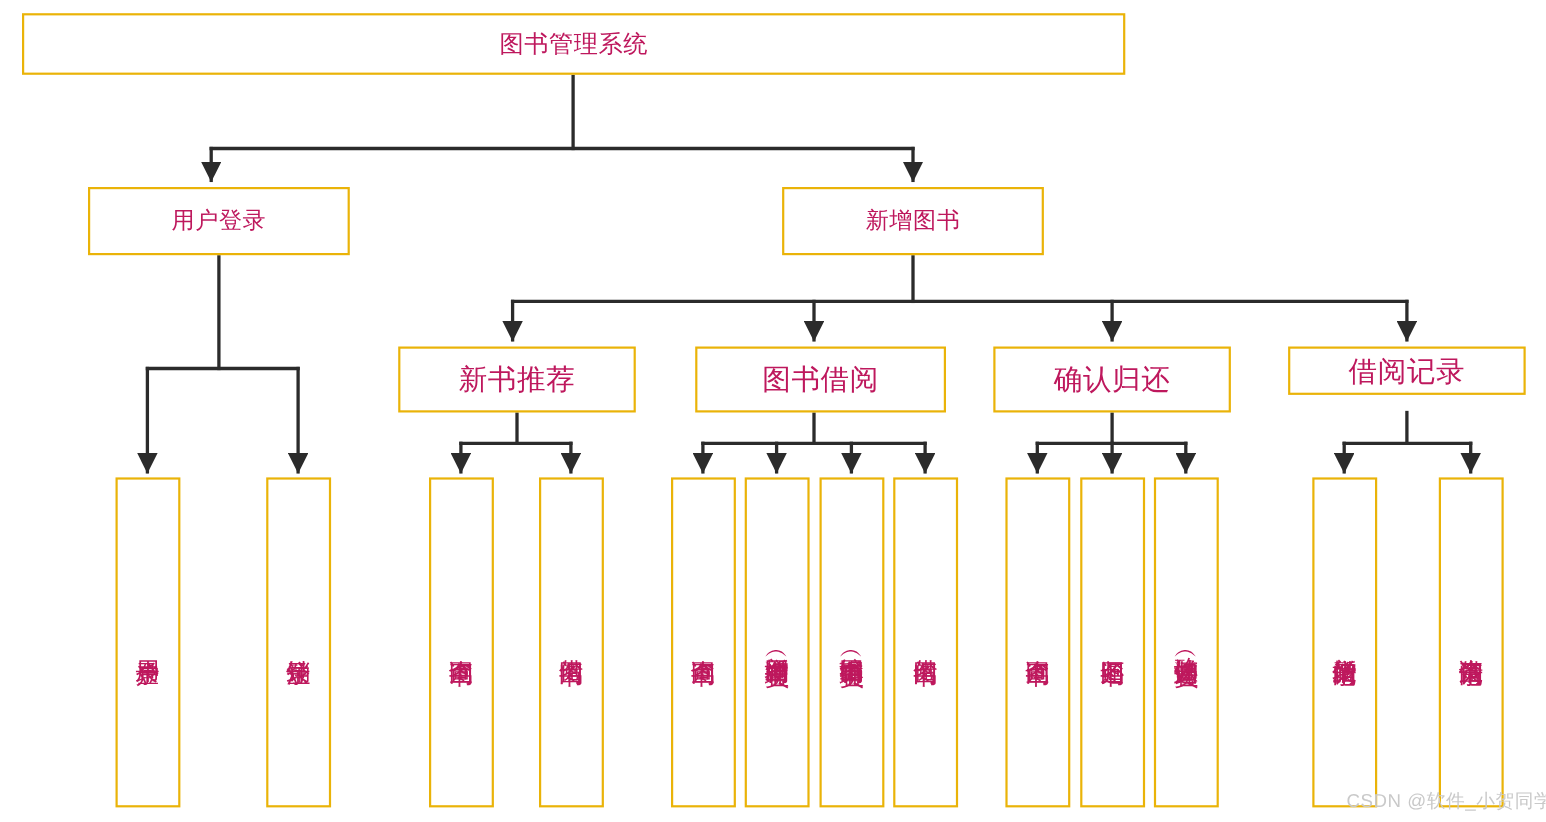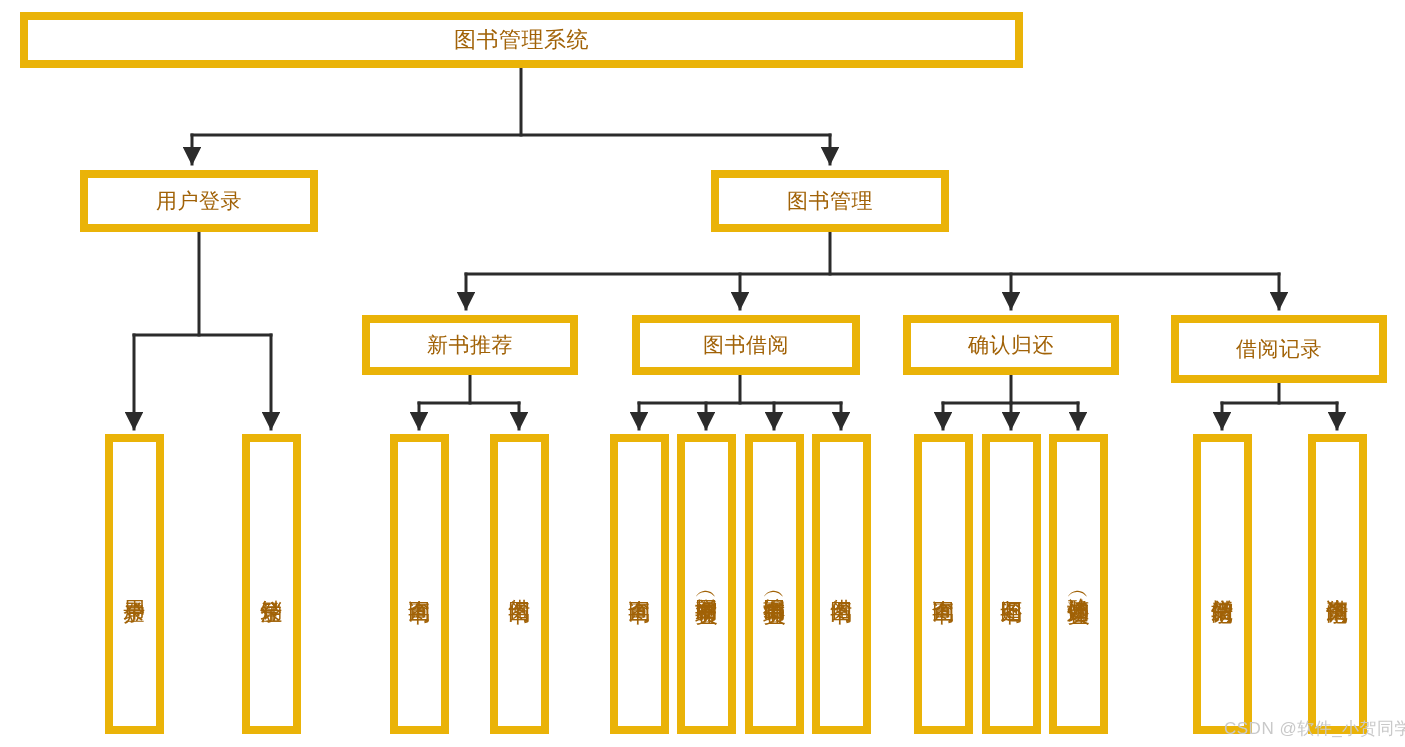--- a/index.html
+++ b/index.html
@@ -23,35 +23,35 @@
     position: absolute;
     left: 0;
     top: 0;
     width: 1405px;
     height: 747px;
   }
   .node-box {
     position: absolute;
     box-sizing: border-box;
     background: #ffffff;
-    border: 8px solid #eab308;
+    border: 2px solid #eab308;
     display: flex;
     align-items: center;
     justify-content: center;
-    color: #a16207;
+    color: #be185d;
   }
   .node-label {
     line-height: 1.18;
     letter-spacing: 0.5px;
     white-space: nowrap;
     text-align: center;
   }
   .node-root .node-label { font-size: 22px; }
   .node-l1 .node-label { font-size: 21px; }
-  .node-l2 .node-label { font-size: 21px; }
+  .node-l2 .node-label { font-size: 26px; }
   .node-leaf {
     align-items: center;
     justify-content: center;
     padding: 6px 0;
   }
   .node-leaf .node-label {
     writing-mode: vertical-rl;
     text-orientation: upright;
     font-size: 22px;
     line-height: 1.16;
@@ -126,36 +126,36 @@
 
   <div class="node-box node-root" style="left:20px; top:12px; width:1003px; height:56px;">
     <span class="node-label">图书管理系统</span>
   </div>
 
   <div class="node-box node-l1" style="left:80px; top:170px; width:238px; height:62px;">
     <span class="node-label">用户登录</span>
   </div>
 
   <div class="node-box node-l1" style="left:711px; top:170px; width:238px; height:62px;">
-    <span class="node-label">图书管理</span>
+    <span class="node-label">新增图书</span>
   </div>
 
   <div class="node-box node-l2" style="left:362px; top:315px; width:216px; height:60px;">
     <span class="node-label">新书推荐</span>
   </div>
 
   <div class="node-box node-l2" style="left:632px; top:315px; width:228px; height:60px;">
     <span class="node-label">图书借阅</span>
   </div>
 
   <div class="node-box node-l2" style="left:903px; top:315px; width:216px; height:60px;">
     <span class="node-label">确认归还</span>
   </div>
 
-  <div class="node-box node-l2" style="left:1171px; top:315px; width:216px; height:68px;">
+  <div class="node-box node-l2" style="left:1171px; top:315px; width:216px; height:44px;">
     <span class="node-label">借阅记录</span>
   </div>
 
   <div class="node-box node-leaf" style="left:105px; top:434px; width:59px; height:300px;">
     <span class="node-label">用户登录</span>
   </div>
 
   <div class="node-box node-leaf" style="left:242px; top:434px; width:59px; height:300px;">
     <span class="node-label">注销登录</span>
   </div>

